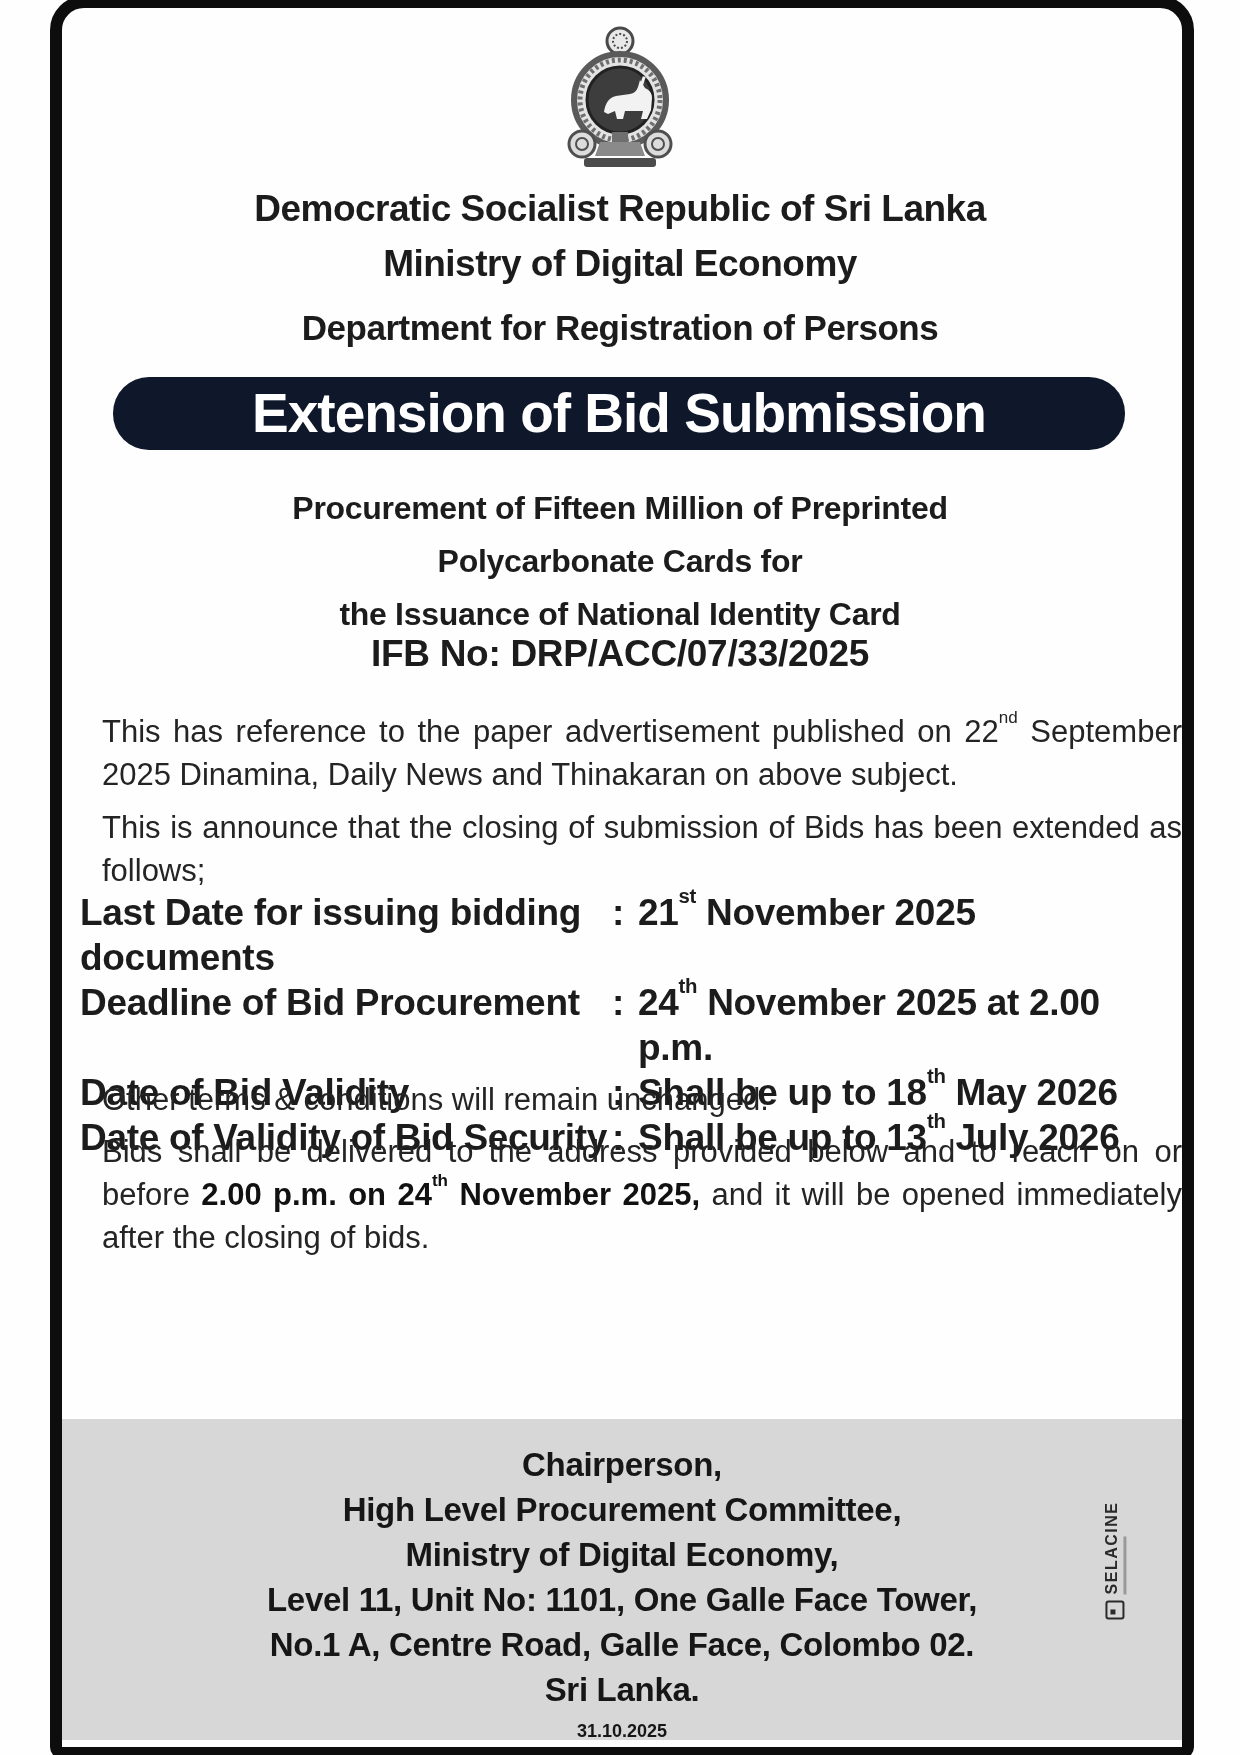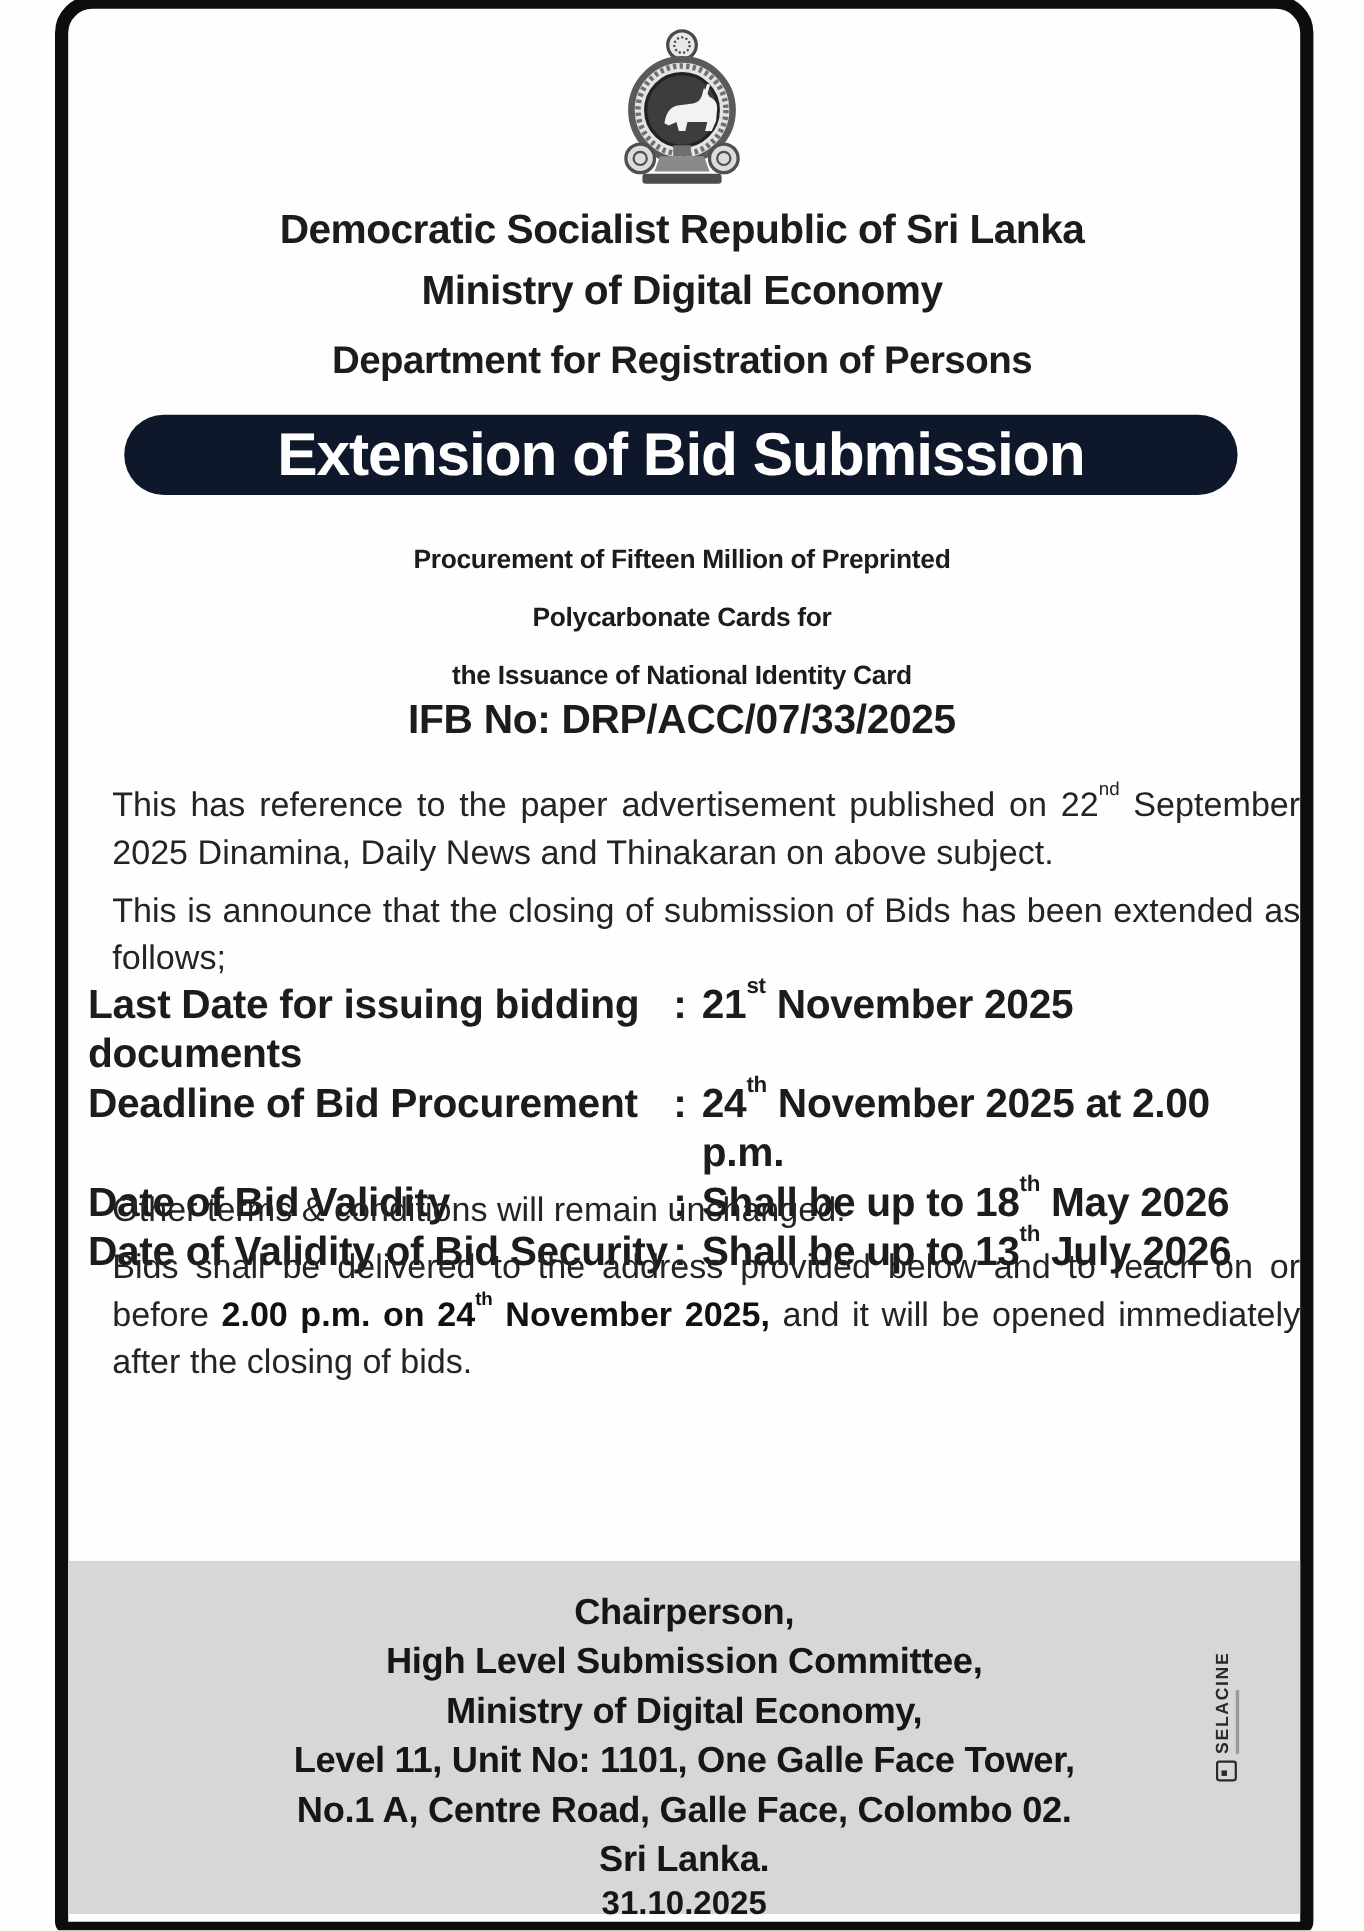--- a/index.html
+++ b/index.html
@@ -27,21 +27,21 @@
   .ministry-line{left:80px;width:1080px;top:243px;font-size:37px;font-weight:bold;letter-spacing:-0.5px;}
   .dept-line{left:80px;width:1080px;top:308px;font-size:35px;font-weight:bold;letter-spacing:-0.5px;}
 
   .banner{
     left:113px;width:1012px;top:377px;height:73px;
     background:#0f172a;border-radius:36px;
     color:#ffffff;font-size:55px;font-weight:bold;letter-spacing:-1px;
     line-height:73px;text-align:center;
   }
 
-  .subject{left:80px;width:1080px;top:482px;font-size:24px;font-weight:bold;line-height:53px;letter-spacing:-0.3px;}
+  .subject{left:80px;width:1080px;top:482px;font-size:32px;font-weight:bold;line-height:53px;letter-spacing:-0.3px;}
   .ifb{left:80px;width:1080px;top:633px;font-size:37px;font-weight:bold;letter-spacing:-0.3px;}
 
   .para{
     left:84px;width:1080px;
     font-size:31px;line-height:43px;color:#242424;
     text-align:justify;
     margin-left:18px;
   }
   .p-reference{top:710px;}
   .p-announce{top:806px;}
@@ -57,21 +57,21 @@
 
   sup{font-size:0.55em;line-height:0;position:relative;top:-0.45em;font-weight:inherit;}
 
   .footer{
     left:62px;right:58px;top:1419px;height:321px;
     background:#d7d7d7;
     text-align:center;
     padding-top:23px;box-sizing:border-box;
   }
   .footer-line{font-size:33px;font-weight:bold;line-height:45px;letter-spacing:-0.3px;color:#161616;}
-  .footer-date{font-size:30px;font-weight:bold;line-height:34px;margin-top:2px;color:#161616;}
+  .footer-date{font-size:18px;font-weight:bold;line-height:34px;margin-top:2px;color:#161616;}
 
   .publisher{
     position:absolute;right:8px;top:130px;
     transform:rotate(-90deg);transform-origin:center;
     display:flex;align-items:center;gap:6px;
     color:#2a2a2a;
   }
   .publisher-logo{
     width:15px;height:15px;border:2px solid #2a2a2a;border-radius:3px;
     display:inline-block;position:relative;
@@ -155,21 +155,21 @@
   </div>
 
   <div class="abs para p-terms">Other terms &amp; conditions will remain unchanged.</div>
 
   <div class="abs para p-delivery">
     <span>Bids shall be delivered to the address provided below and to reach on or before </span><b>2.00 p.m. on 24<sup>th</sup> November 2025,</b><span> and it will be opened immediately after the closing of bids.</span>
   </div>
 
   <div class="abs footer">
     <div class="footer-line">Chairperson,</div>
-    <div class="footer-line">High Level Submission Committee,</div>
+    <div class="footer-line">High Level Procurement Committee,</div>
     <div class="footer-line">Ministry of Digital Economy,</div>
     <div class="footer-line">Level 11, Unit No: 1101, One Galle Face Tower,</div>
     <div class="footer-line">No.1 A, Centre Road, Galle Face, Colombo 02.</div>
     <div class="footer-line">Sri Lanka.</div>
     <div class="footer-date">31.10.2025</div>
 
     <div class="publisher">
       <span class="publisher-logo"></span>
       <span>
         <span class="publisher-text">SELACINE</span>

